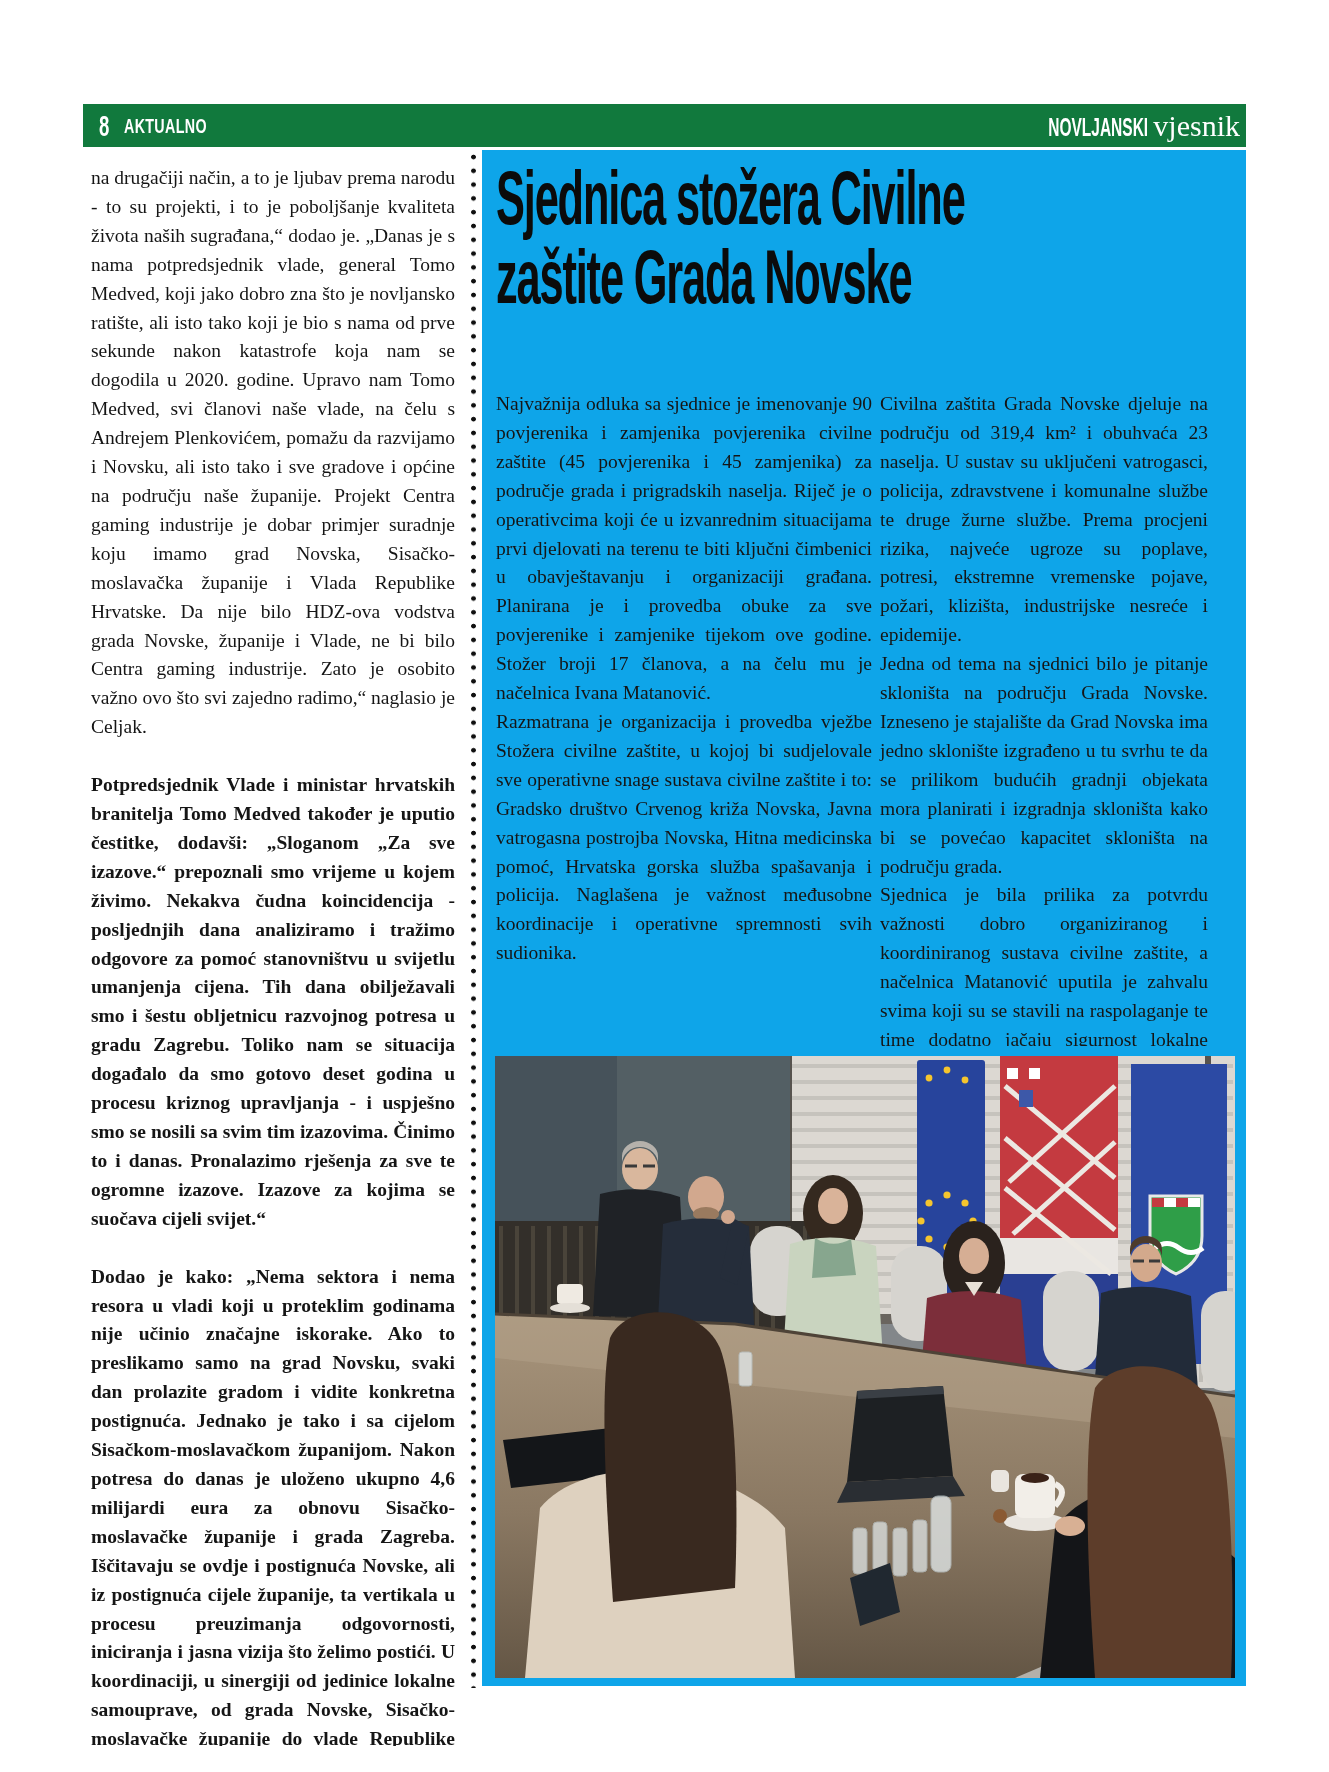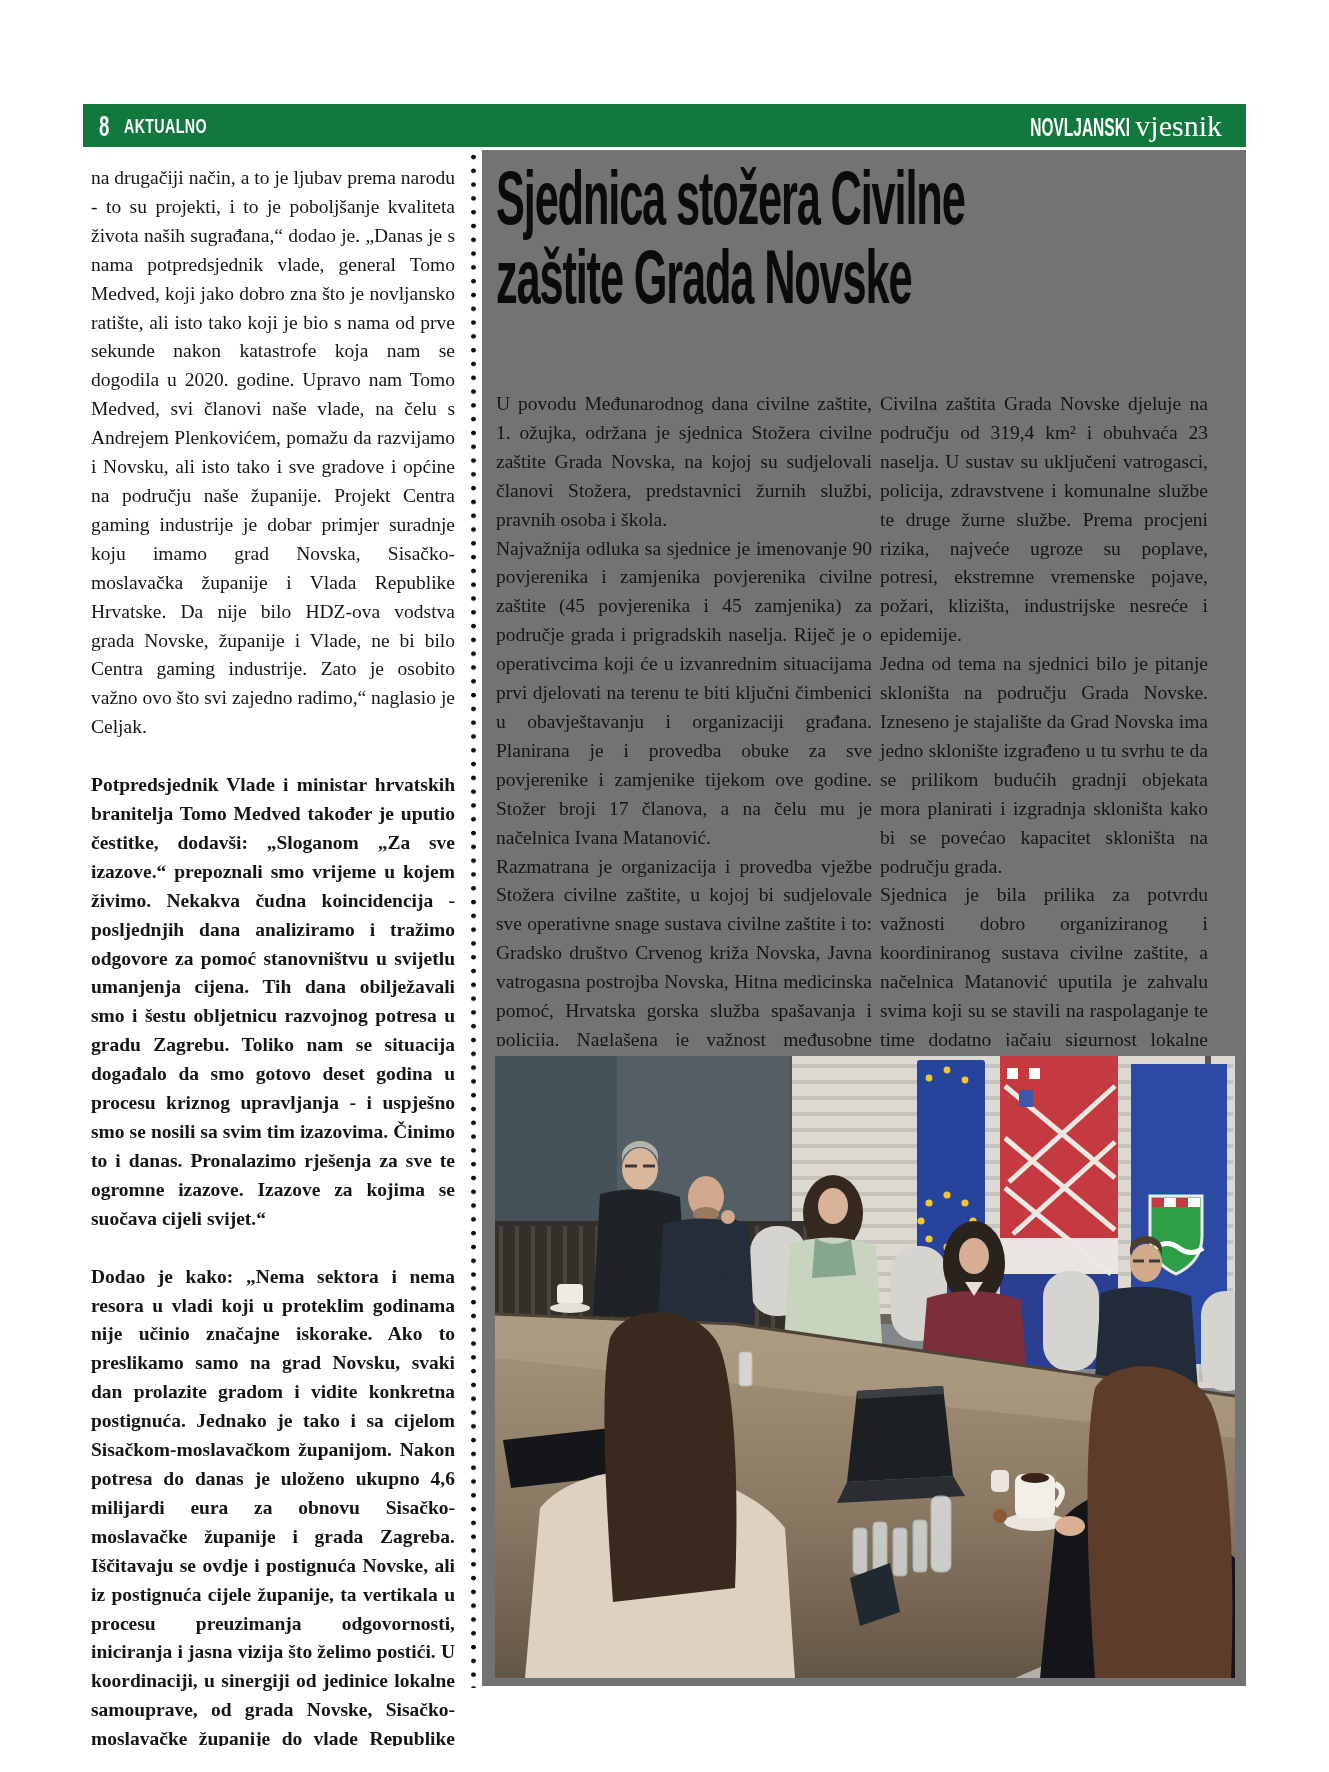--- a/index.html
+++ b/index.html
@@ -6,37 +6,37 @@
   .page{position:relative;width:1329px;height:1772px;background:#fff;overflow:hidden;
         font-family:"Liberation Serif", serif;color:#151515;}
 
   
   .topbar{position:absolute;left:83px;top:104px;width:1163px;height:43px;background:#11793d;
           display:flex;align-items:center;justify-content:space-between;color:#fff;}
   .cond{display:inline-block;white-space:nowrap;font-family:"Liberation Sans",sans-serif;font-weight:bold;}
   .topbar-left{display:flex;align-items:center;gap:8px;padding-left:16px;}
   .pagenum{font-size:30px;transform:scaleX(.62);transform-origin:left center;}
   .section{font-size:21px;letter-spacing:.5px;transform:scaleX(.68);transform-origin:left center;}
-  .masthead{display:flex;align-items:baseline;padding-right:24px;}
+  .masthead{display:flex;align-items:baseline;padding-right:6px;}
   .m-bold{font-size:25px;transform:scaleX(.62);transform-origin:right center;}
   .m-light{font-family:"Liberation Serif",serif;font-size:30px;margin-left:5px;}
 
   
   .left-col{position:absolute;left:83px;top:156px;width:380px;max-height:1590px;overflow:hidden;
             font-size:19.5px;line-height:28.9px;text-align:justify;}
   .left-col p{margin:8px;}
   .left-col p.gap{margin-top:29px;font-weight:bold;}
 
   
   .dotted{position:absolute;left:471px;top:152px;width:5px;height:1536px;
           background-image:radial-gradient(circle at 50% 5px,#101010 2px,rgba(0,0,0,0) 2.7px);
           background-size:5px 13.8px;background-repeat:repeat-y;}
 
   
-  .panel{position:absolute;left:482px;top:150px;width:764px;height:1536px;background:#737373;}
+  .panel{position:absolute;left:482px;top:150px;width:764px;height:1536px;background:#0ea5e9;}
   .headline{position:absolute;left:14px;top:8px;color:#0b0b0b;}
   .hl-line{font-family:"Liberation Sans",sans-serif;font-weight:bold;font-size:76px;line-height:79px;
            letter-spacing:-2px;white-space:nowrap;transform:scaleX(.57);transform-origin:left top;}
   .cols{position:absolute;left:14px;top:240px;width:736px;height:656px;overflow:hidden;}
   .col{position:absolute;top:0;font-size:19.5px;line-height:28.9px;text-align:justify;}
   .col p{margin:0;}
   .col1{left:0;width:376px;}
   .col2{left:384px;width:328px;}
 
   
@@ -71,21 +71,20 @@
 
   <section class="panel">
 
     <div class="headline">
       <div class="hl-line">Sjednica stožera Civilne</div>
       <div class="hl-line">zaštite Grada Novske</div>
     </div>
 
     <div class="cols">
       <div class="col col1">
-        <p>U povodu Međunarodnog dana civilne zaštite, 1. ožujka, održana je sjednica Stožera civilne zaštite Grada Novska, na kojoj su sudjelovali članovi Stožera, predstavnici žurnih službi, pravnih osoba i škola.</p>
         <p>Najvažnija odluka sa sjednice je imenovanje 90 povjerenika i zamjenika povjerenika civilne zaštite (45 povjerenika i 45 zamjenika) za područje grada i prigradskih naselja. Riječ je o operativcima koji će u izvanrednim situacijama prvi djelovati na terenu te biti ključni čimbenici u obavještavanju i organizaciji građana. Planirana je i provedba obuke za sve povjerenike i zamjenike tijekom ove godine. Stožer broji 17 članova, a na čelu mu je načelnica Ivana Matanović.</p>
         <p>Razmatrana je organizacija i provedba vježbe Stožera civilne zaštite, u kojoj bi sudjelovale sve operativne snage sustava civilne zaštite i to: Gradsko društvo Crvenog križa Novska, Javna vatrogasna postrojba Novska, Hitna medicinska pomoć, Hrvatska gorska služba spašavanja i policija. Naglašena je važnost međusobne koordinacije i operativne spremnosti svih sudionika.</p>
       </div>
       <div class="col col2">
         <p>Civilna zaštita Grada Novske djeluje na području od 319,4 km² i obuhvaća 23 naselja. U sustav su uključeni vatrogasci, policija, zdravstvene i komunalne službe te druge žurne službe. Prema procjeni rizika, najveće ugroze su poplave, potresi, ekstremne vremenske pojave, požari, klizišta, industrijske nesreće i epidemije.</p>
         <p>Jedna od tema na sjednici bilo je pitanje skloništa na području Grada Novske. Izneseno je stajalište da Grad Novska ima jedno sklonište izgrađeno u tu svrhu te da se prilikom budućih gradnji objekata mora planirati i izgradnja skloništa kako bi se povećao kapacitet skloništa na području grada.</p>
         <p>Sjednica je bila prilika za potvrdu važnosti dobro organiziranog i koordiniranog sustava civilne zaštite, a načelnica Matanović uputila je zahvalu svima koji su se stavili na raspolaganje te time dodatno jačaju sigurnost lokalne zajednice.</p>
 
       </div>
     </div>

